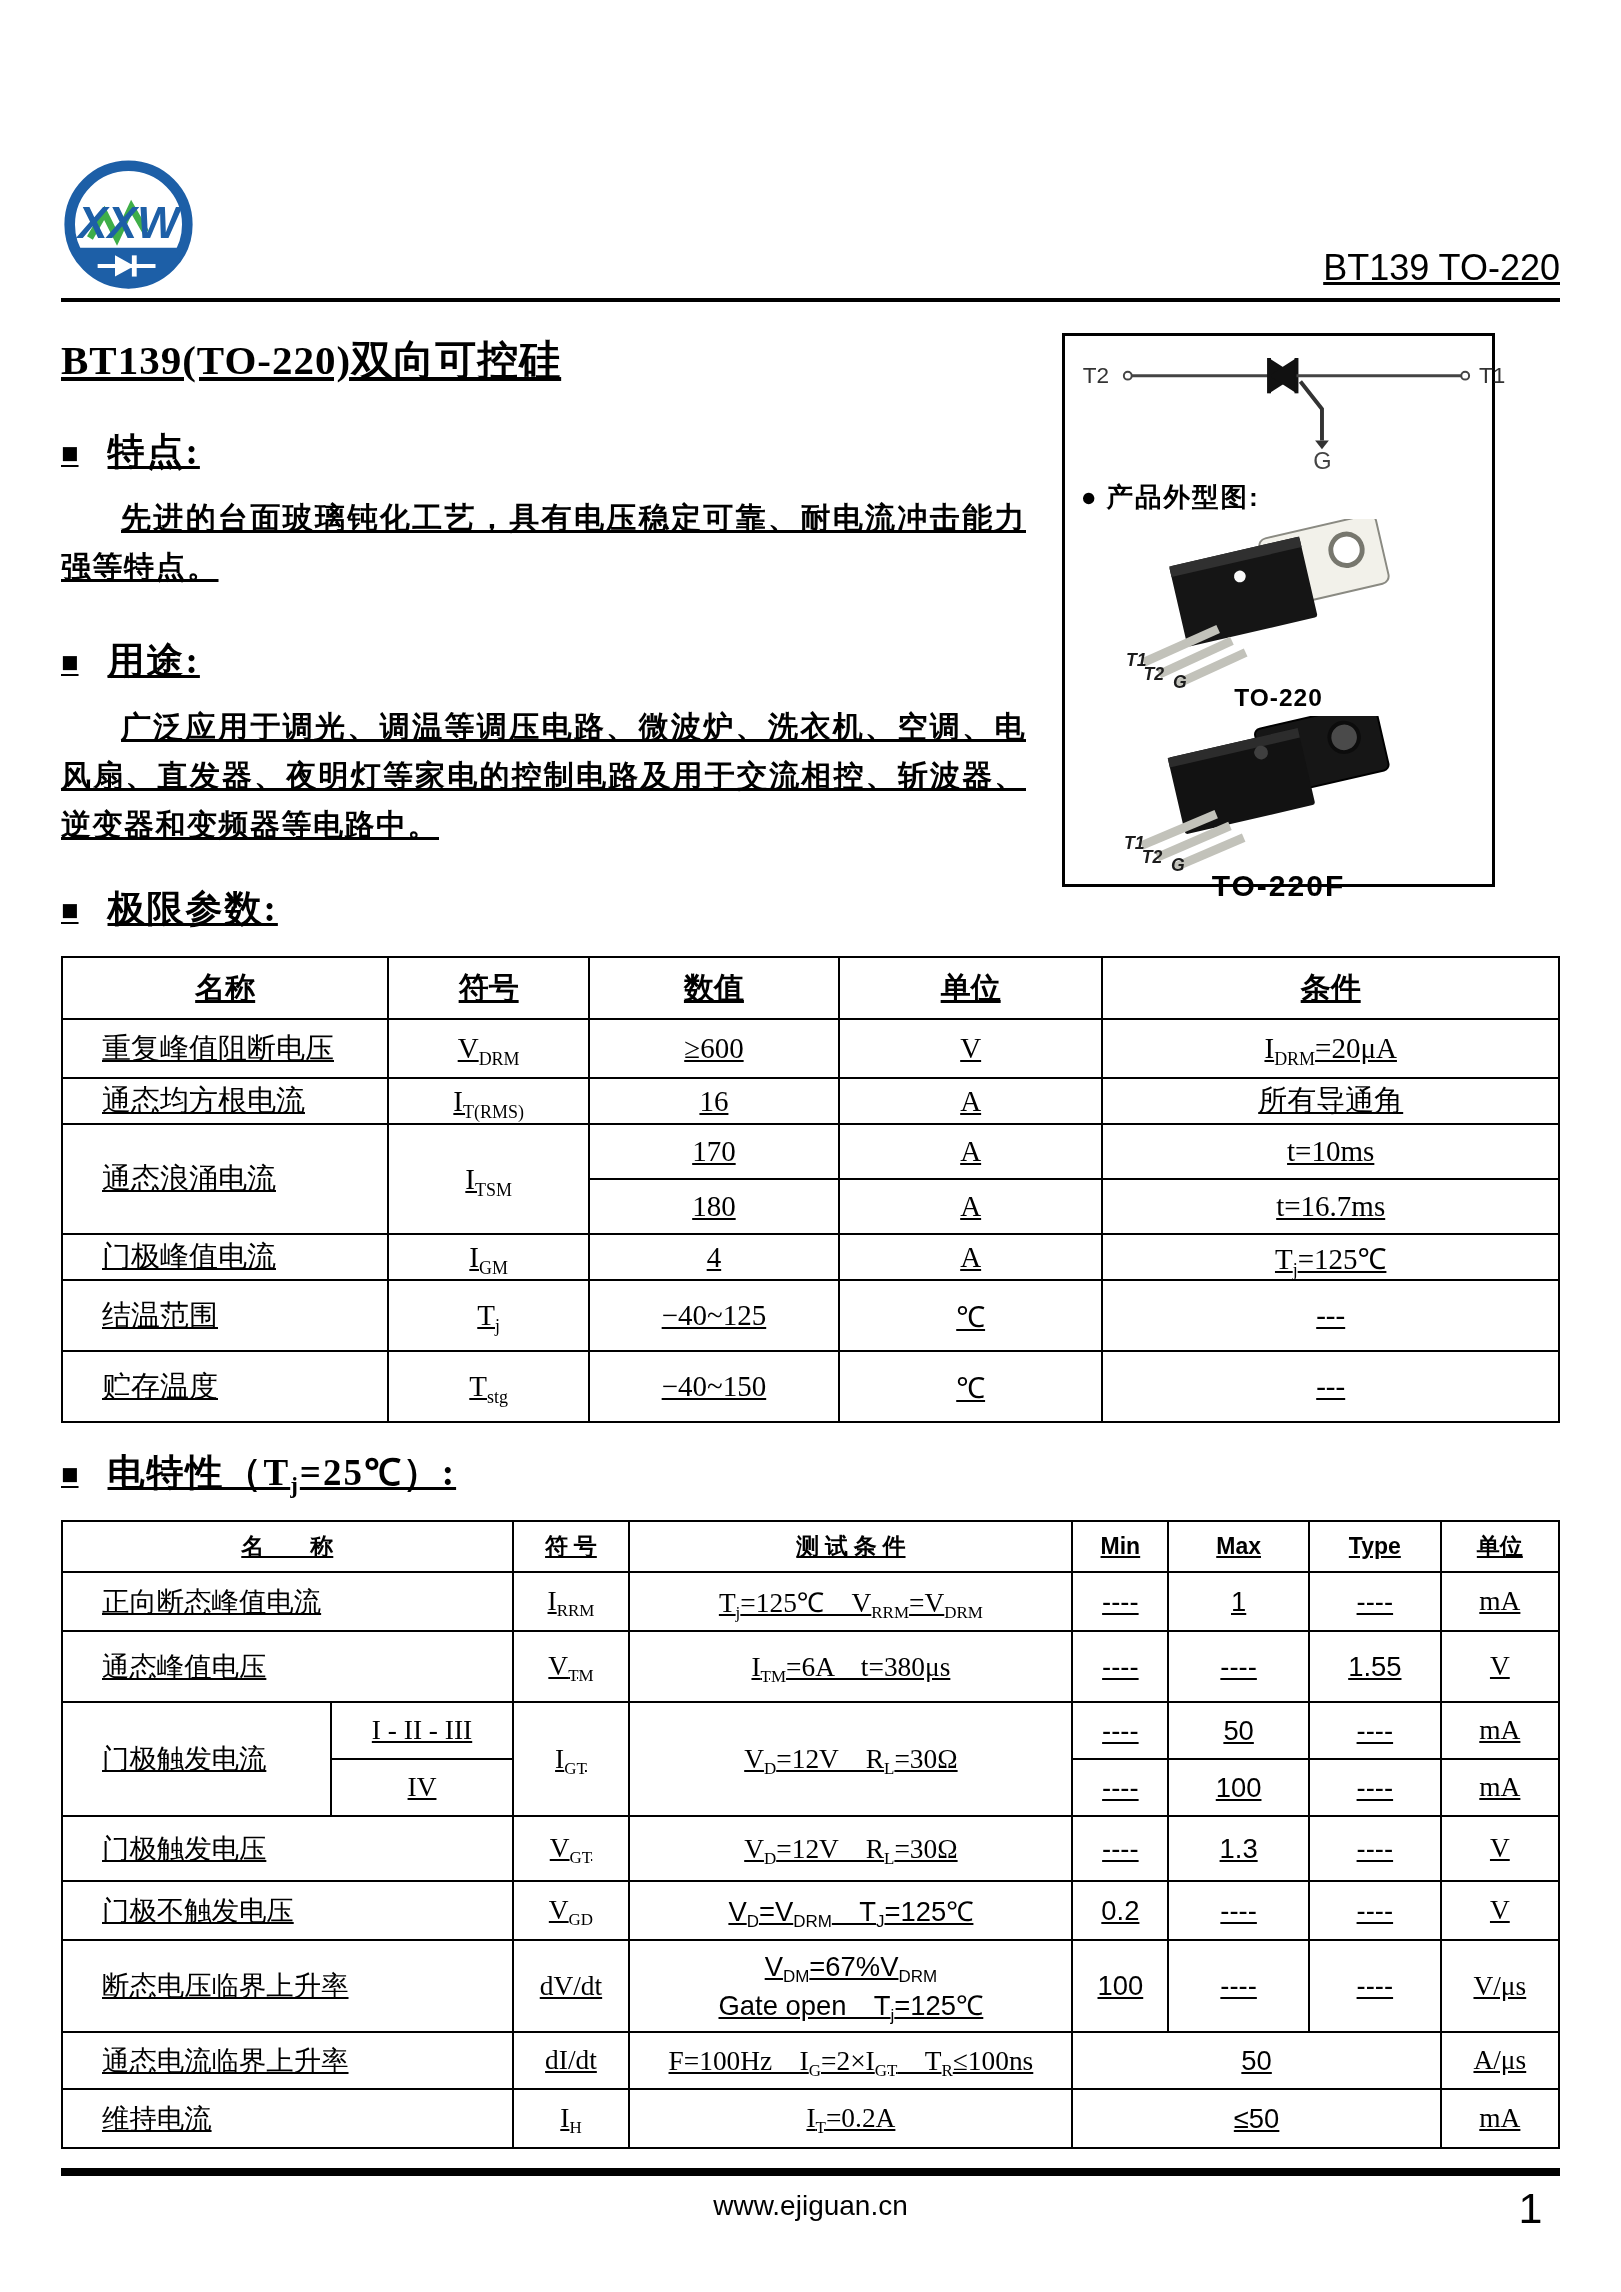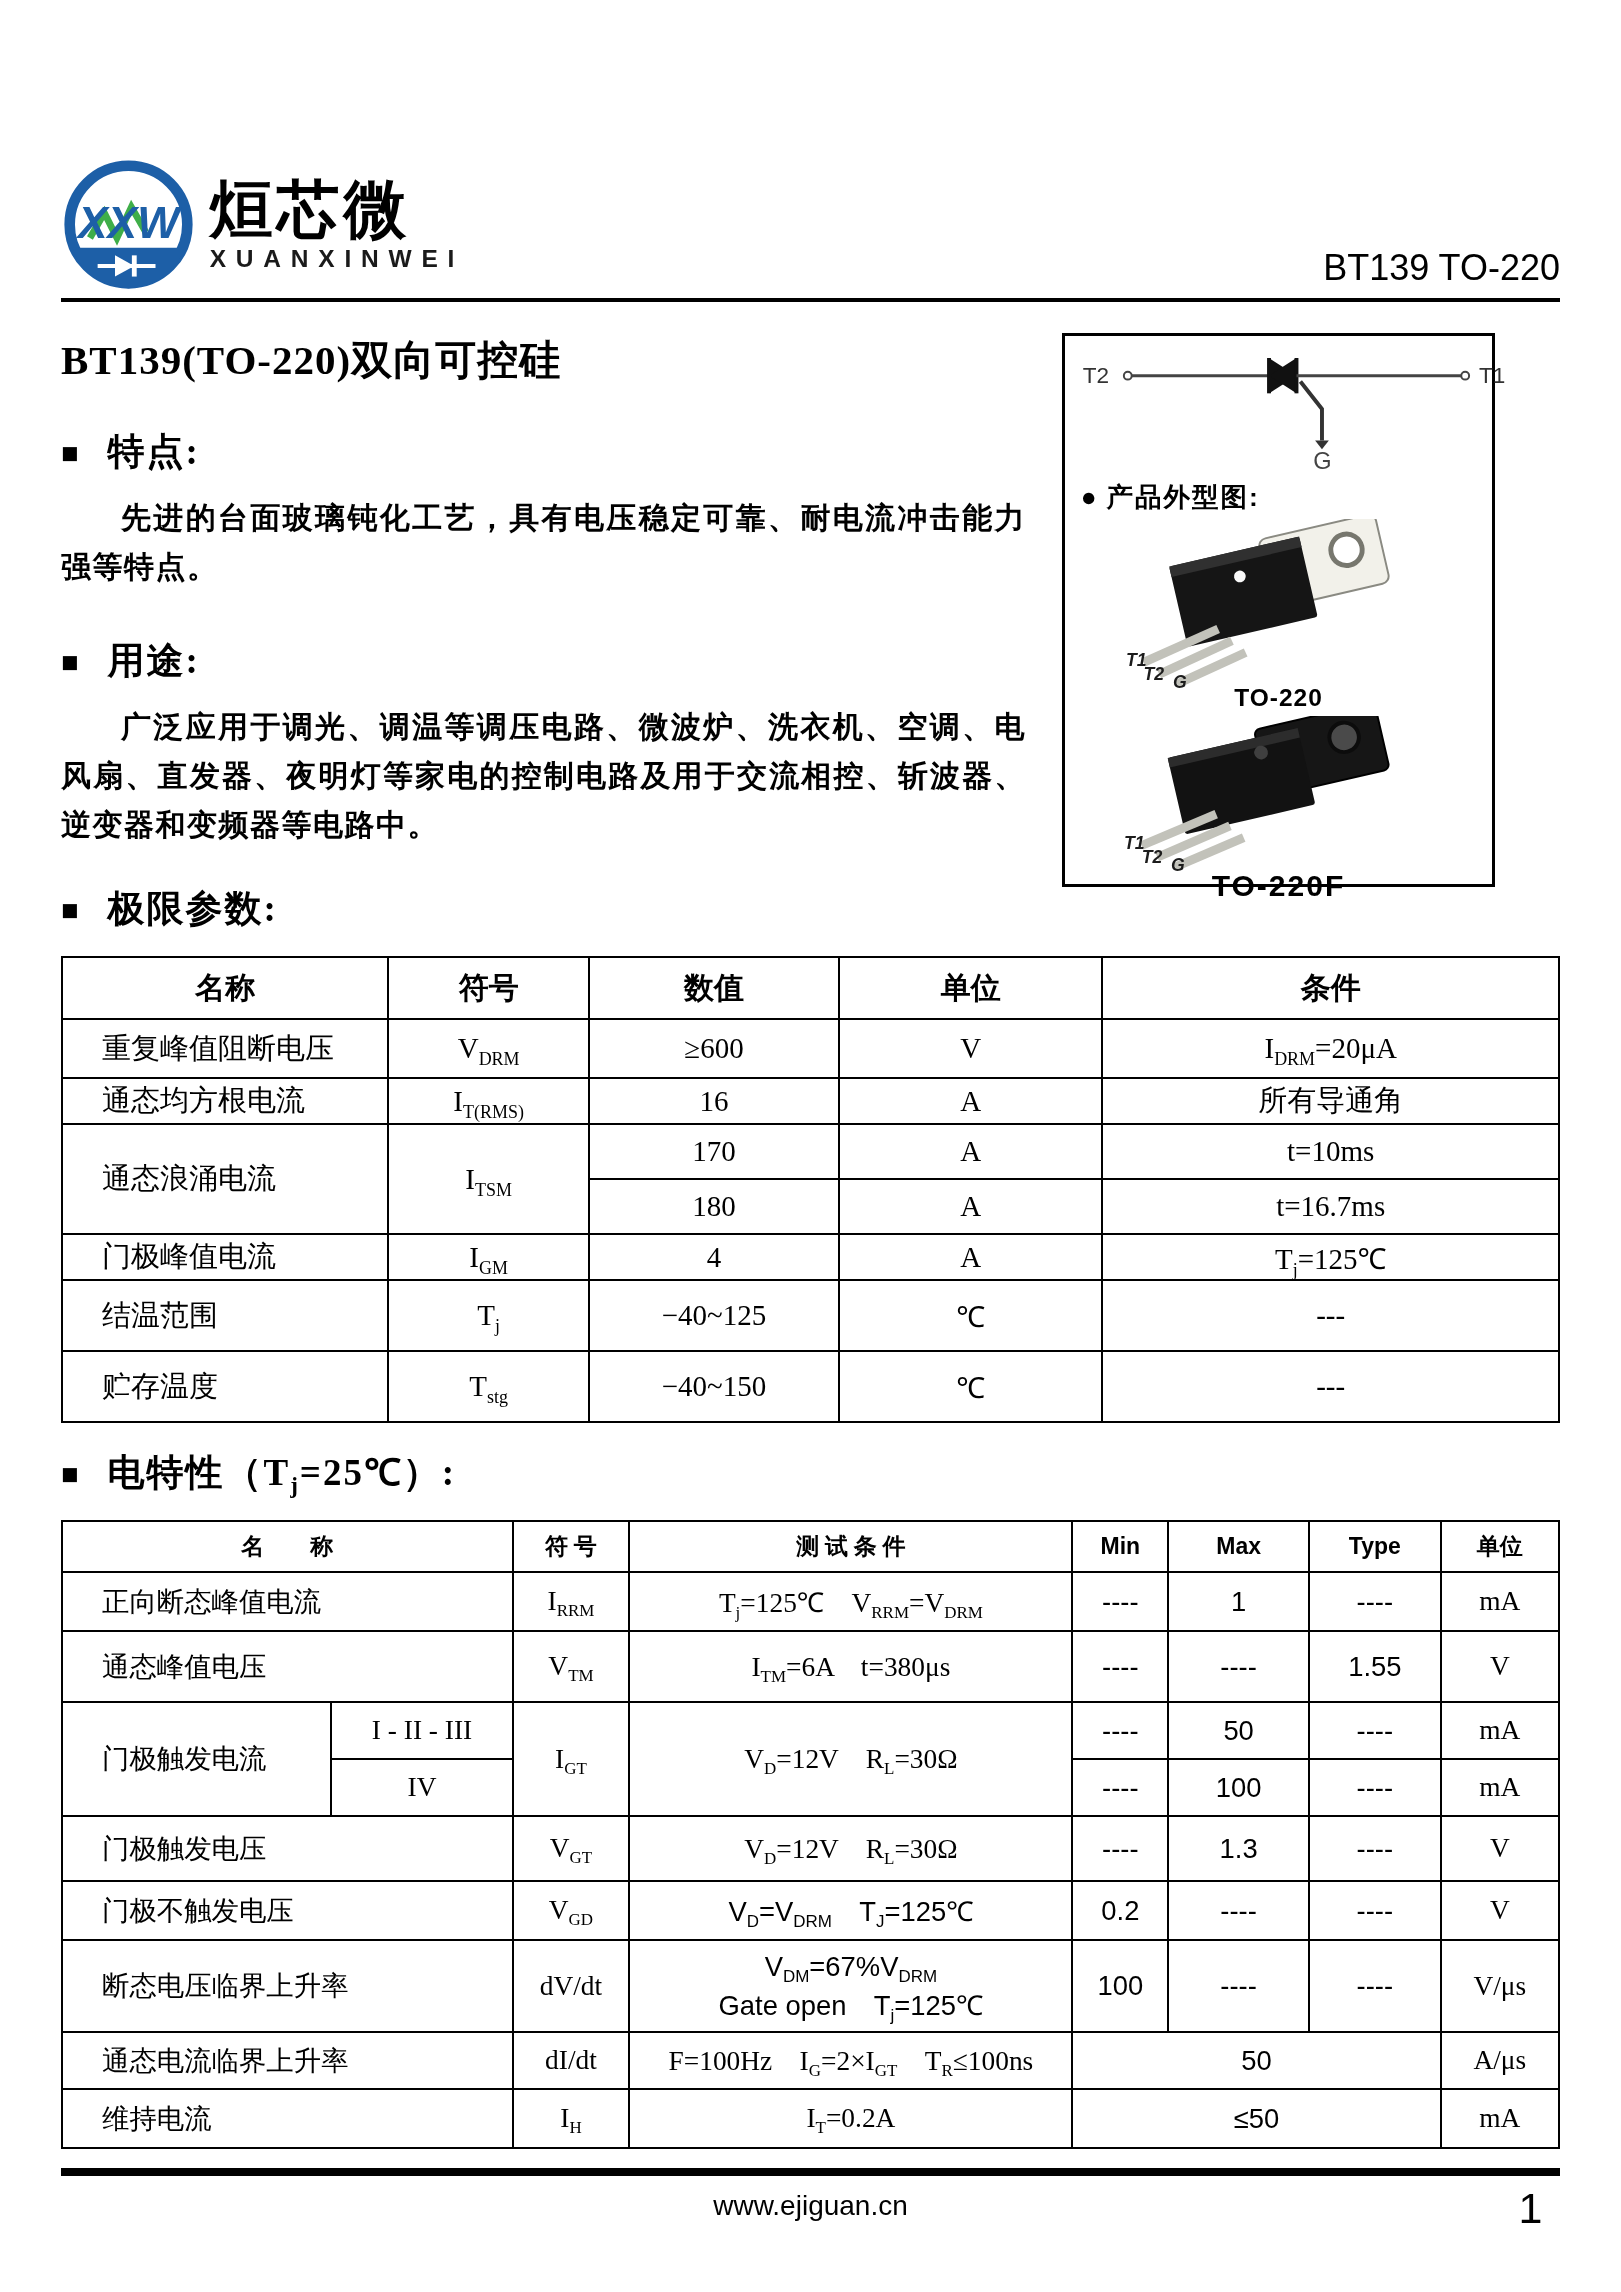--- a/index.html
+++ b/index.html
@@ -5,21 +5,21 @@
   html,body{margin:0;padding:0;background:#9a9a9a;}
   .page{
     position:relative;
     width:1621px;height:2293px;
     background:#ffffff;
     margin:0 auto;
     font-family:"Liberation Serif",serif;
     color:#000;
     overflow:hidden;
   }
-  .content{padding:0 61px;}
+  .content{padding:0 61px;text-decoration:underline;}
 
   
   .brand-row{
     margin-top:157px;
     display:flex;justify-content:space-between;align-items:flex-end;
   }
   .brand-left{display:flex;align-items:center;gap:13.7px;}
   .logo-svg{display:block;}
   .brand-text{display:flex;flex-direction:column;}
   .brand-cn{
@@ -116,24 +116,20 @@
           <circle cx="70" cy="70" r="61" fill="#fff" stroke="#1d5fa7" stroke-width="11"></circle>
           <polyline points="30,84 45,58 58,84 73,52 88,78" fill="none" stroke="#3fae49" stroke-width="7"></polyline>
           <text x="70" y="84" text-anchor="middle" font-family="Liberation Sans, sans-serif" font-size="46" font-weight="bold" font-style="italic" fill="#1d5fa7">XXW</text>
           <path d="M 12,94 A 61,61 0 0 0 128,94 Z" fill="#1d5fa7"></path>
           <g>
             <line x1="38" y1="113" x2="98" y2="113" stroke="#fff" stroke-width="4"></line>
             <polygon points="56,102 56,124 76,113" fill="#fff"></polygon>
             <line x1="76" y1="102" x2="76" y2="124" stroke="#fff" stroke-width="5"></line>
           </g>
         </svg>
-        <div class="brand-text">
-          <div class="brand-cn">烜芯微</div>
-          <div class="brand-en">XUANXINWEI</div>
-        </div>
       </div>
       <div class="doc-ref">BT139 TO-220</div>
     </div>
     <hr class="header-rule">
 
     <h1 class="doc-title">BT139(TO-220)双向可控硅</h1>
 
     <div class="sec-head">
       <span class="bullet">■</span>
       <span class="sec-title">特点:</span>

